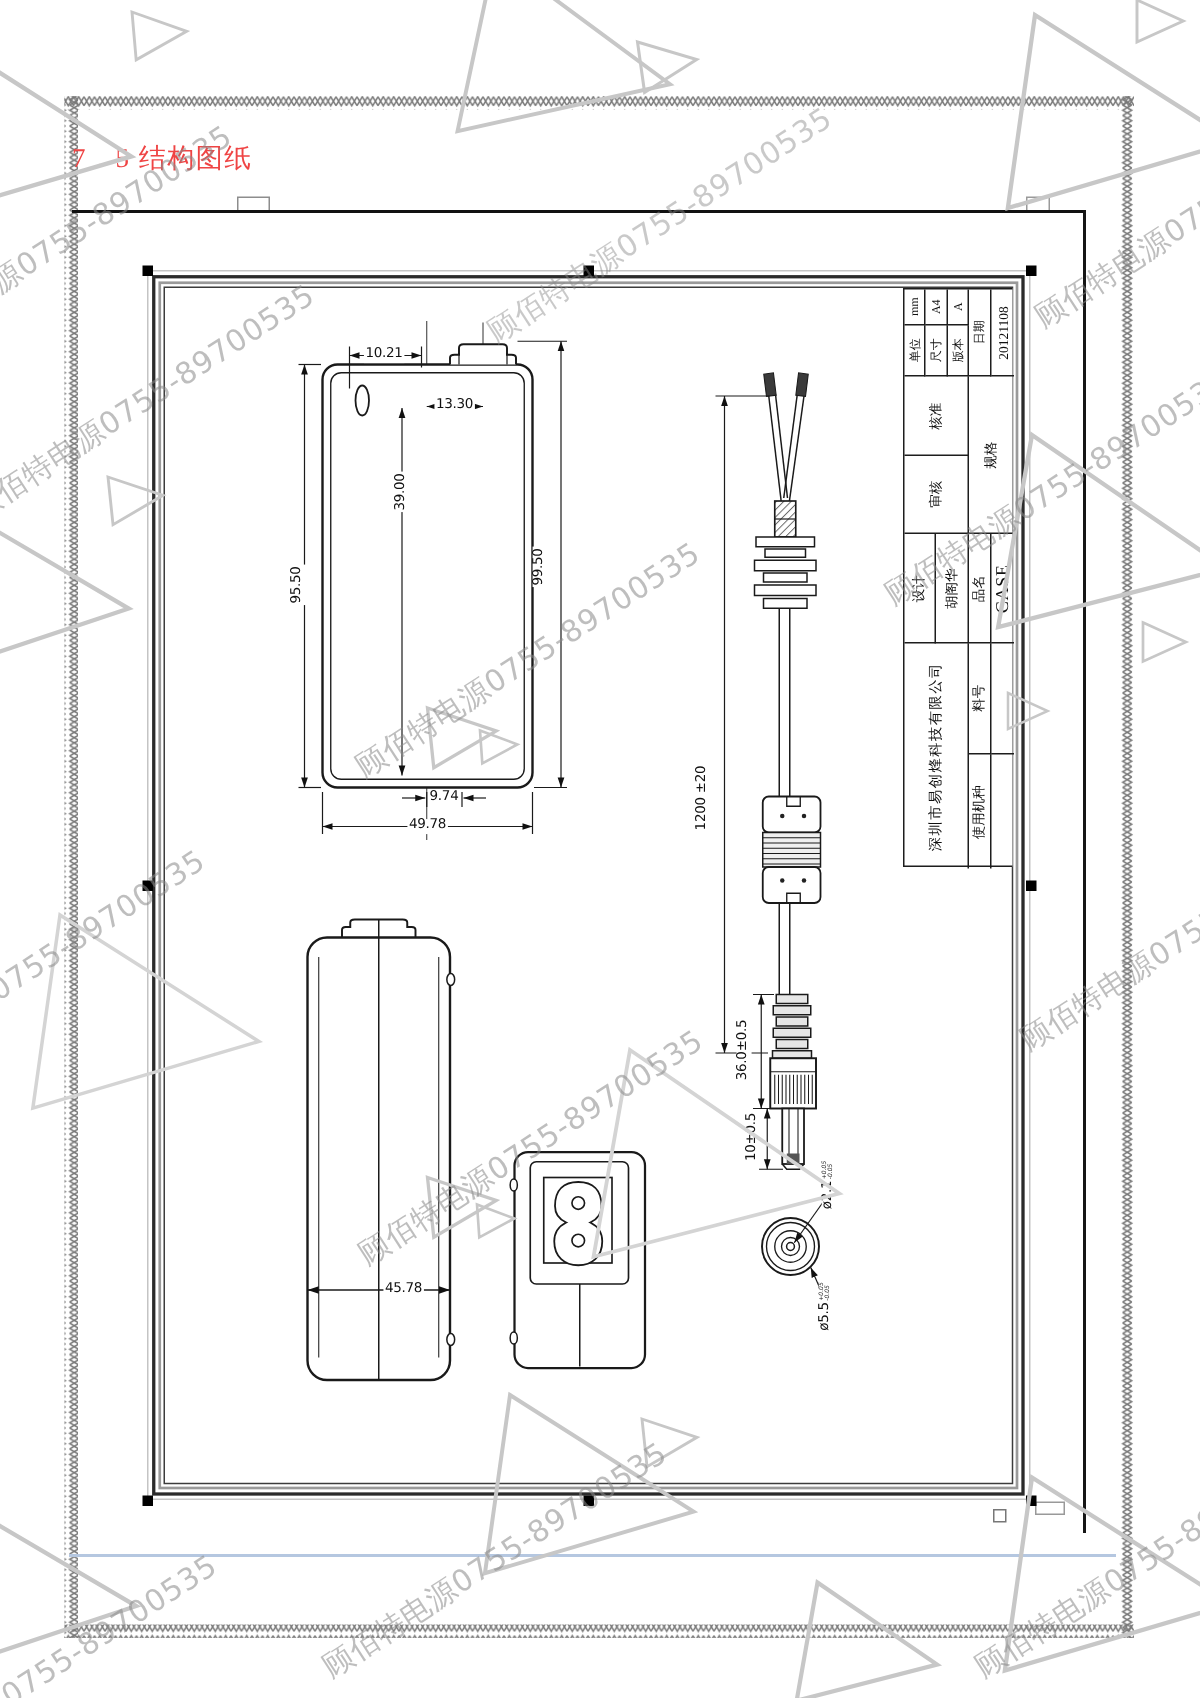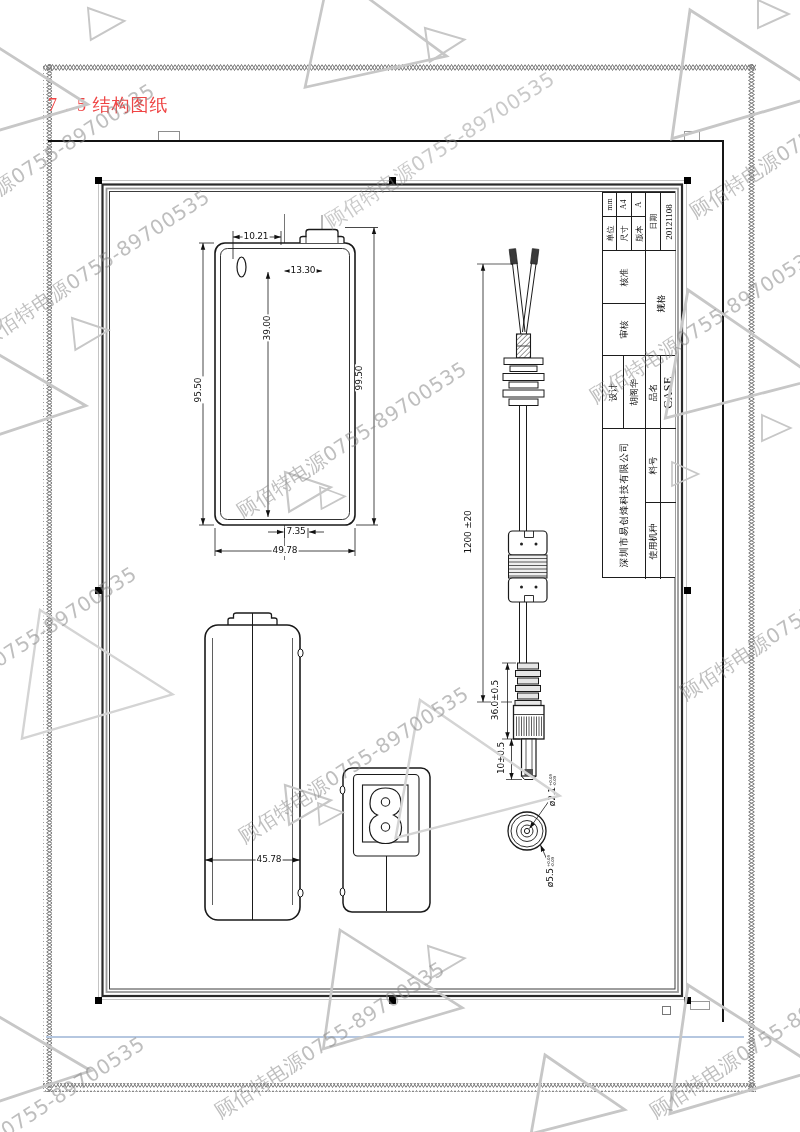--- a/index.html
+++ b/index.html
@@ -236,21 +236,21 @@
       <line x1="549" y1="801" x2="529.5" y2="828.5" stroke-width="0.8" marker-end="url(#ar)"></line>
       <line x1="548" y1="862" x2="540.5" y2="845" stroke-width="0.8" marker-end="url(#ar)"></line>
     </g>
   </svg>
 
   <div class="dim" style="left:256px;top:237px;">10.21</div>
   <div class="dim" style="left:303px;top:271px;">13.30</div>
   <div class="dim v" style="left:268px;top:328px;">39.00</div>
   <div class="dim v" style="left:199px;top:390px;">95.50</div>
   <div class="dim v" style="left:360px;top:378px;">99.50</div>
-  <div class="dim" style="left:296px;top:532px;">7.35</div>
+  <div class="dim" style="left:296px;top:532px;">9.74</div>
   <div class="dim" style="left:285px;top:551px;">49.78</div>
   <div class="dim" style="left:269px;top:860px;">45.78</div>
   <div class="dim v" style="left:469px;top:532px;">1200 ±20</div>
   <div class="dim v" style="left:496px;top:700px;">36.0±0.5</div>
   <div class="dim v" style="left:502px;top:758px;">10±0.5</div>
   <div class="dim v" style="left:553px;top:790px;">
     <span>ø2.1</span><span class="tol">
         <i>+0.05</i>
         <i>-0.05</i>
       </span>

